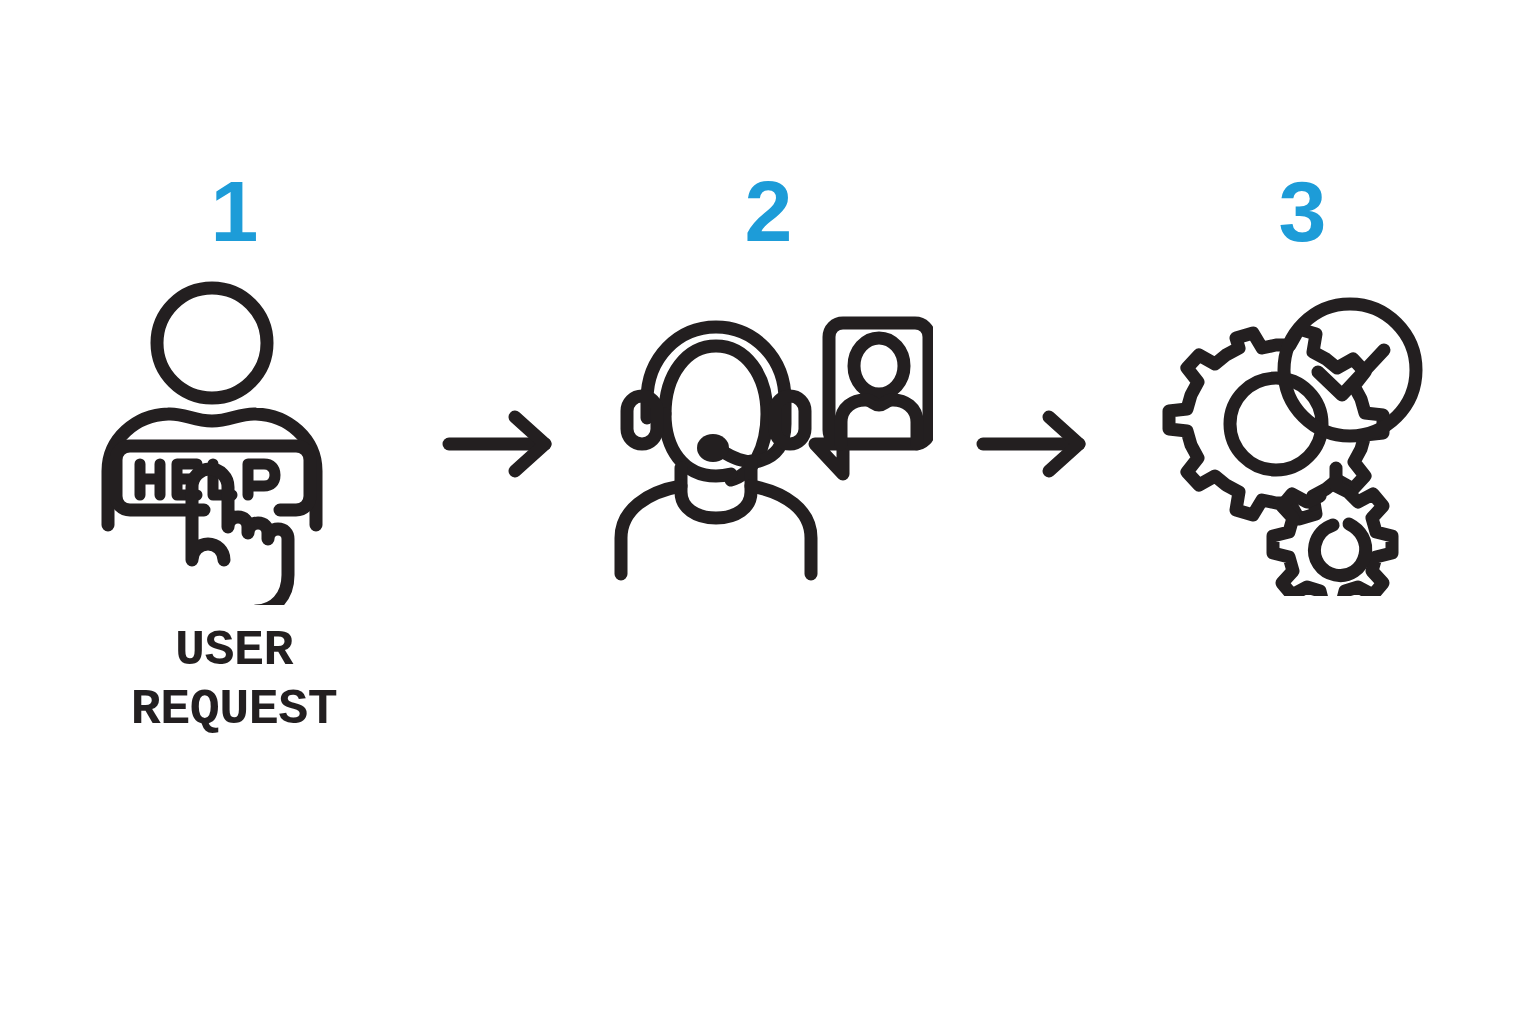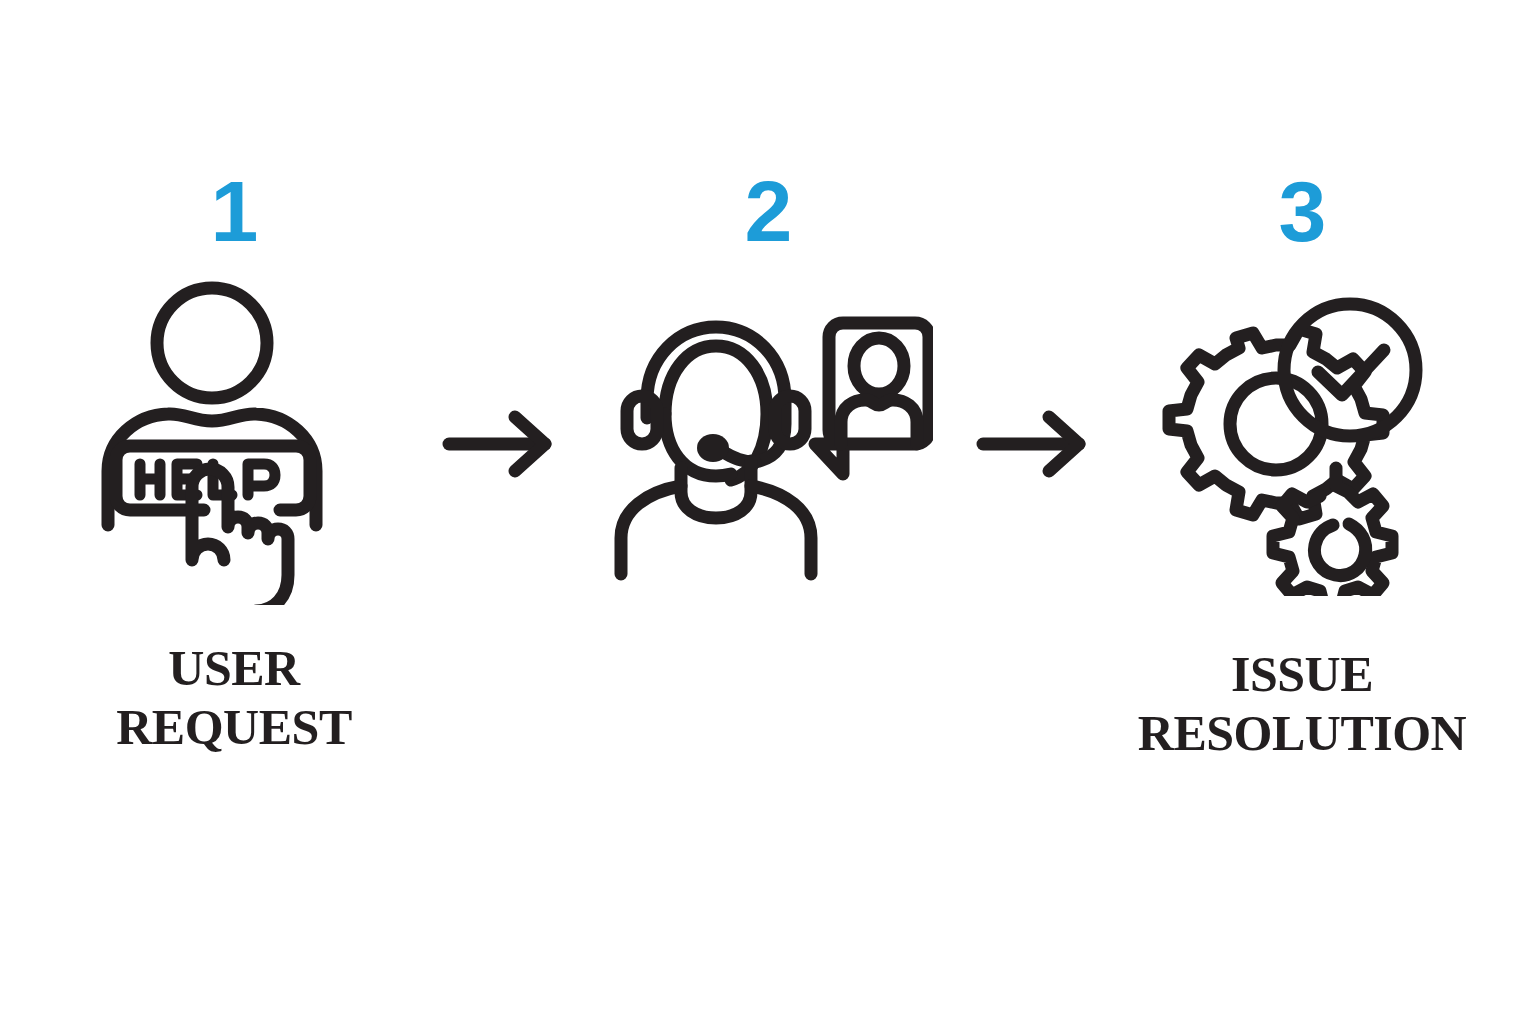--- a/index.html
+++ b/index.html
@@ -58,22 +58,22 @@
     height: 330px;
     width: 330px;
     margin-top: 22px;
     display: flex;
     align-items: center;
     justify-content: center;
   }
   .step-icon svg { display: block; }
 
   .step-label {
-    margin-top: 34px;
-    font-family: Liberation Serif, serif;
+    margin-top: 16px;
+    font-family: Liberation Mono, monospace;
     font-weight: bold;
     font-size: 50px;
     line-height: 1.18;
     letter-spacing: -0.5px;
     color: #231F20;
     text-align: center;
     text-transform: uppercase;
     white-space: pre-line;
     user-select: none;
   }
@@ -223,18 +223,16 @@
                    L130 287 L141 275 L137 261 L121 257
                    L121 240 L137 236 L141 222 L130 210
                    L140 198 L155 206 L168 200"></path>
           <path d="M197 228 C209 234 216 246 213 259 C210 273 197 282 183 279 C169 276 160 263 163 249 C165 239 172 232 181 229"></path>
 
           <circle cx="198" cy="74" r="66"></circle>
           <path d="M166 76 L190 99 L232 54"></path>
         </svg>
       </div>
 
-      <div class="step-label">ISSUE
-RESOLUTION</div>
     </div>
 
   </div>
 </div>
 
 </body></html>

